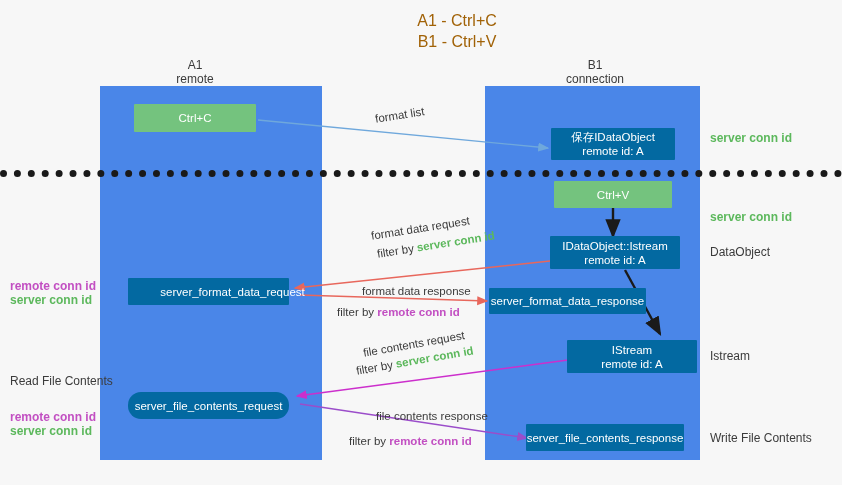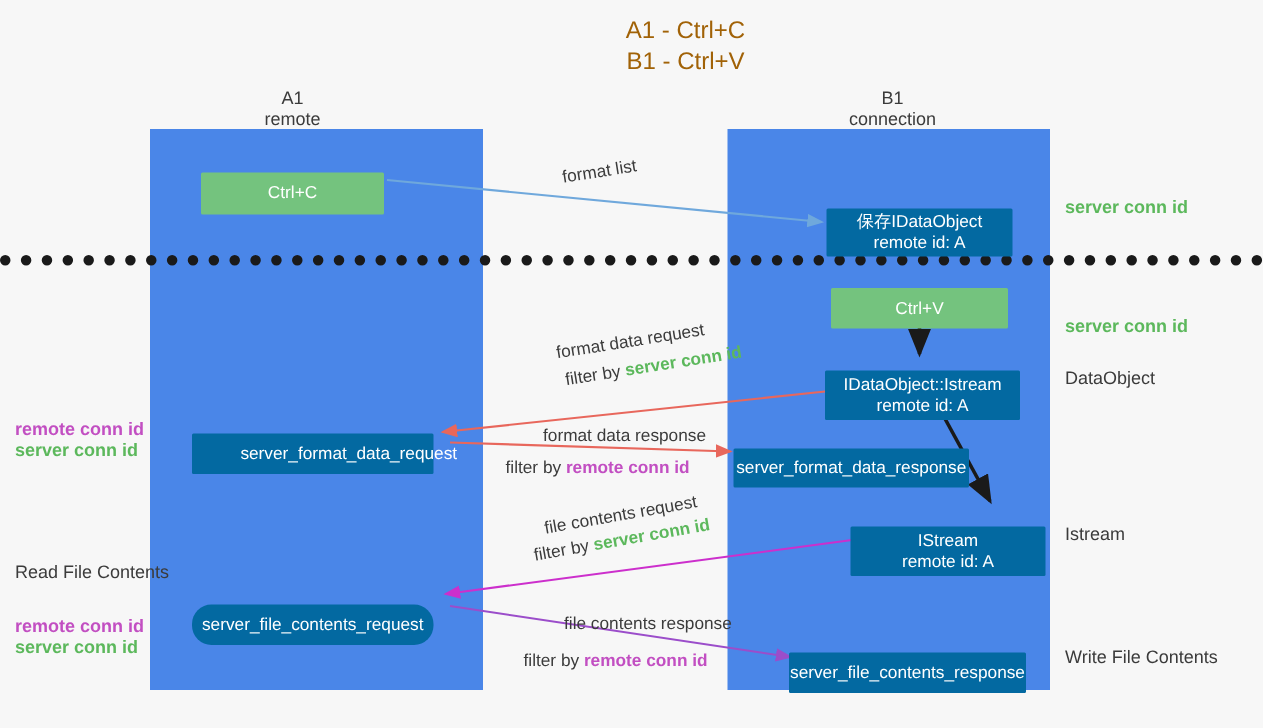--- a/index.html
+++ b/index.html
@@ -17,21 +17,21 @@
   .lane-head{position:absolute;text-align:center;color:#3b3b3b;font-size:12px;line-height:14px;}
 
   .title{
     position:absolute;left:0;top:10px;width:842px;text-align:center;
     color:#a16207;font-size:16px;line-height:21px;padding-left:36px;
   }
 
   .nodebox{
     position:absolute;display:flex;flex-direction:column;align-items:center;
     justify-content:center;color:#ffffff;font-size:11.5px;line-height:14px;
-    text-align:center;border-radius:1px;box-sizing:border-box;margin-top:11px;
+    text-align:center;border-radius:1px;box-sizing:border-box;
   }
   .green{background:#74c37e;}
   .orange{background:#0369a1;}
 
   .sidelabel{position:absolute;font-size:12px;line-height:15px;color:#3b3b3b;}
   .green-t{color:#5cb85c;font-weight:bold;}
   .purple-t{color:#c24fc2;font-weight:bold;}
 
   .edgelabel{
     position:absolute;font-size:11.5px;line-height:15px;color:#3b3b3b;

